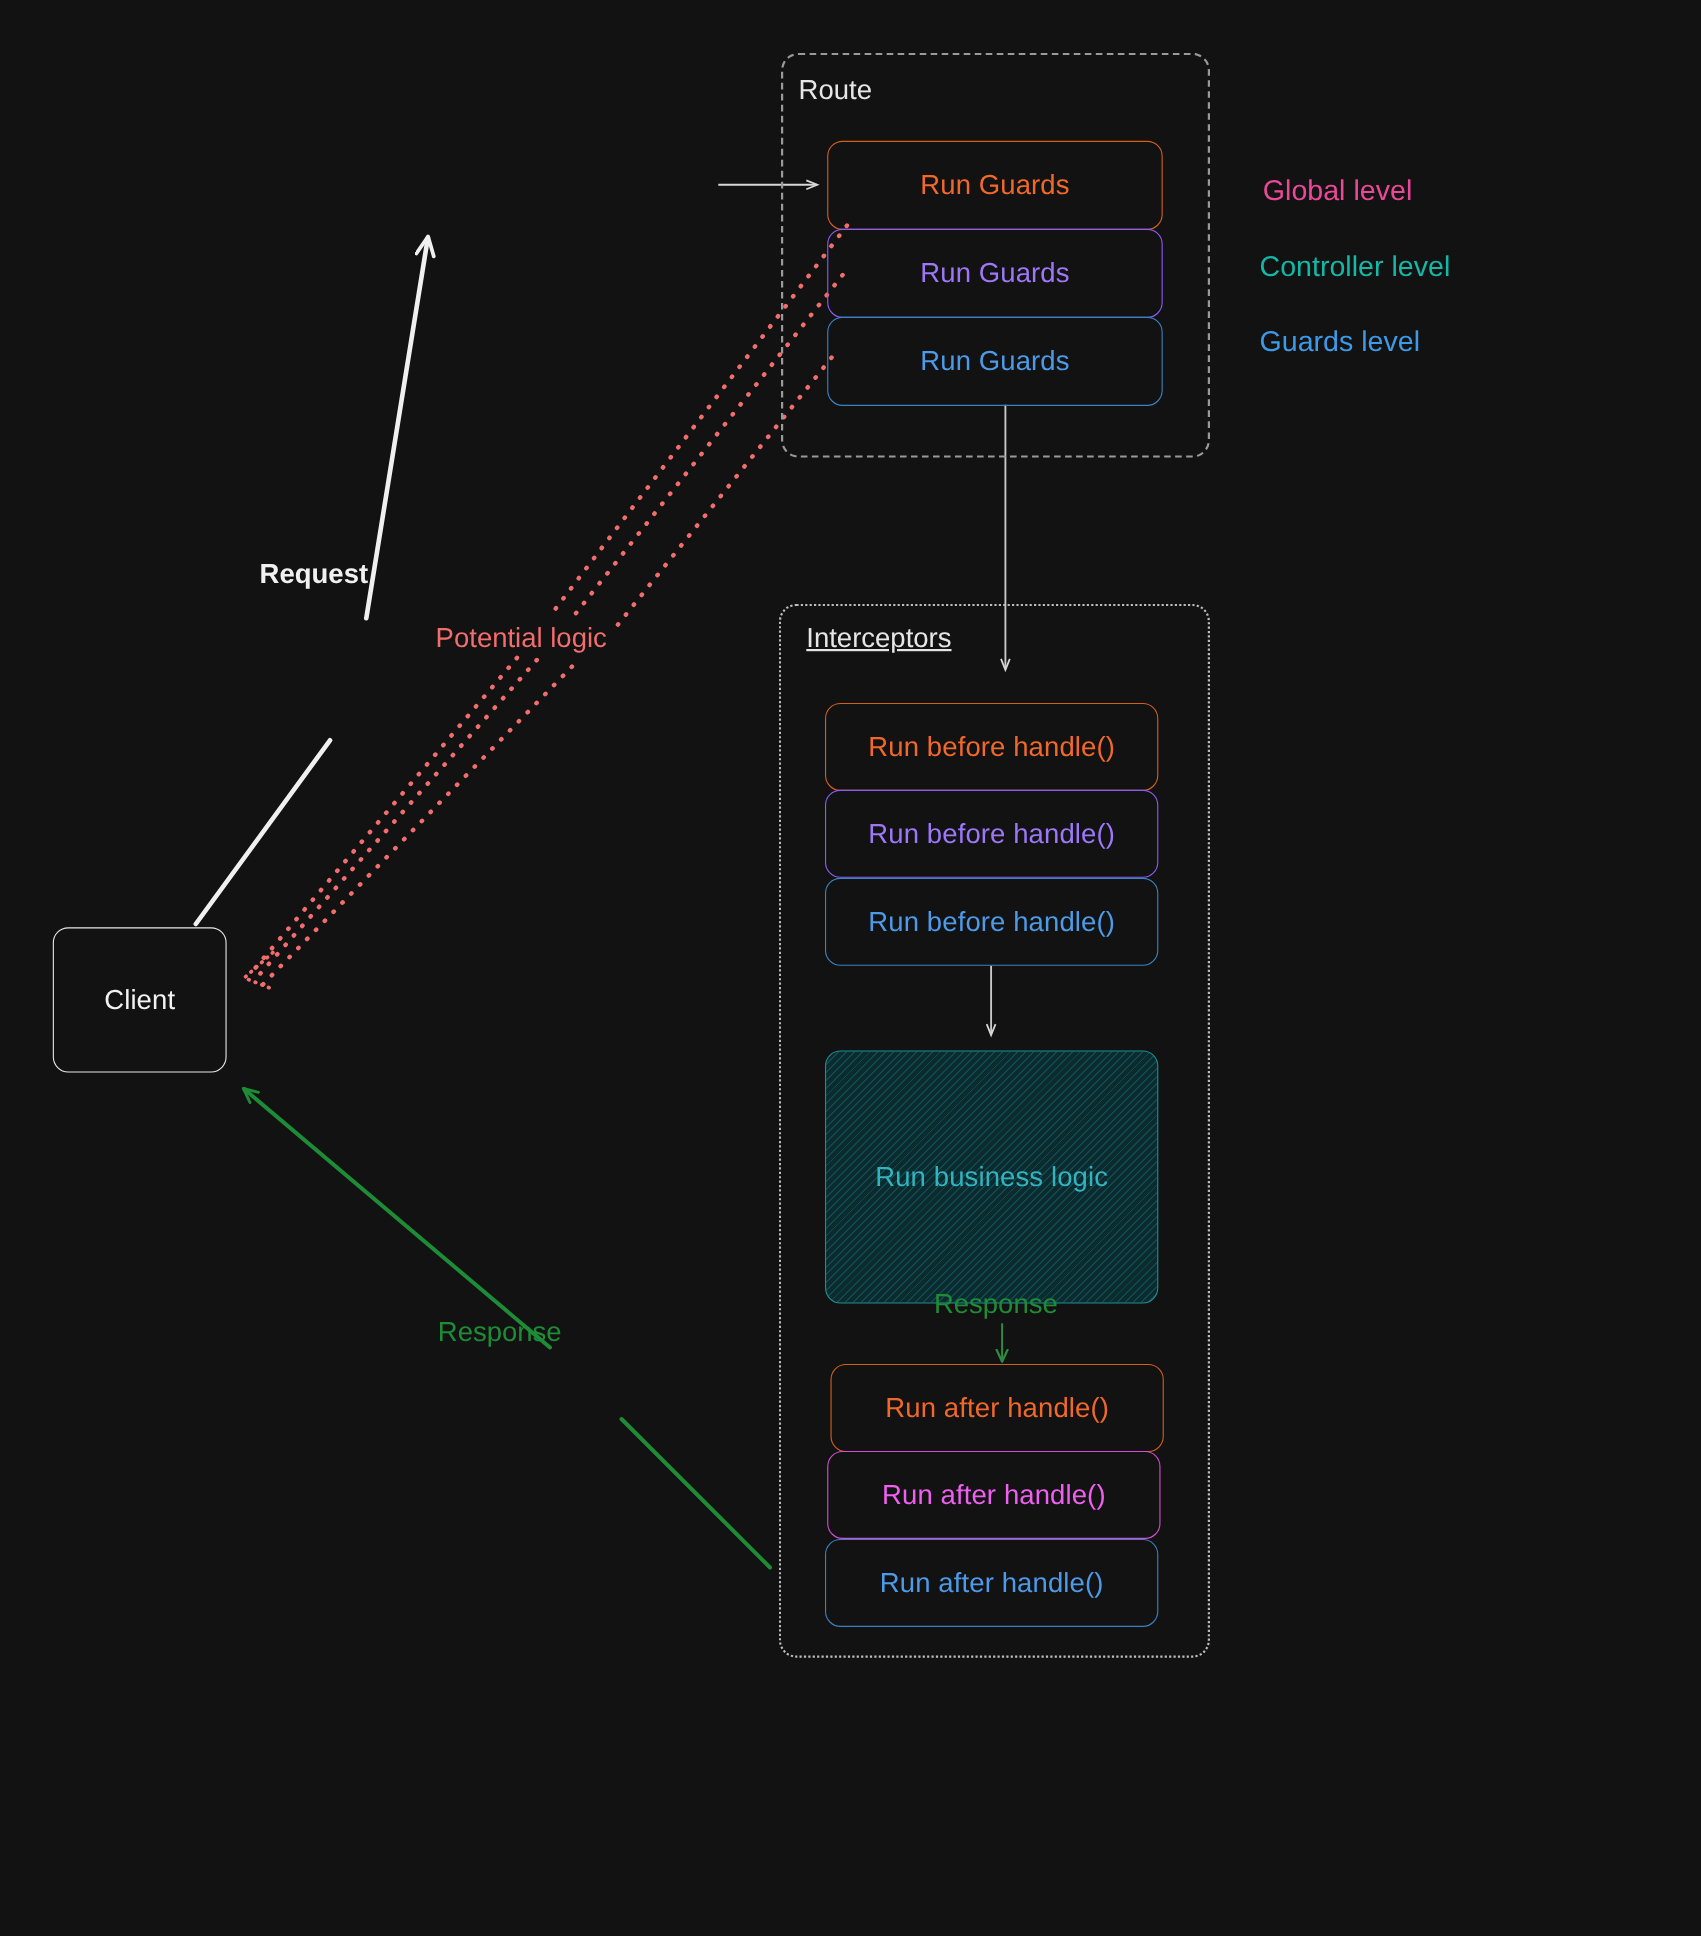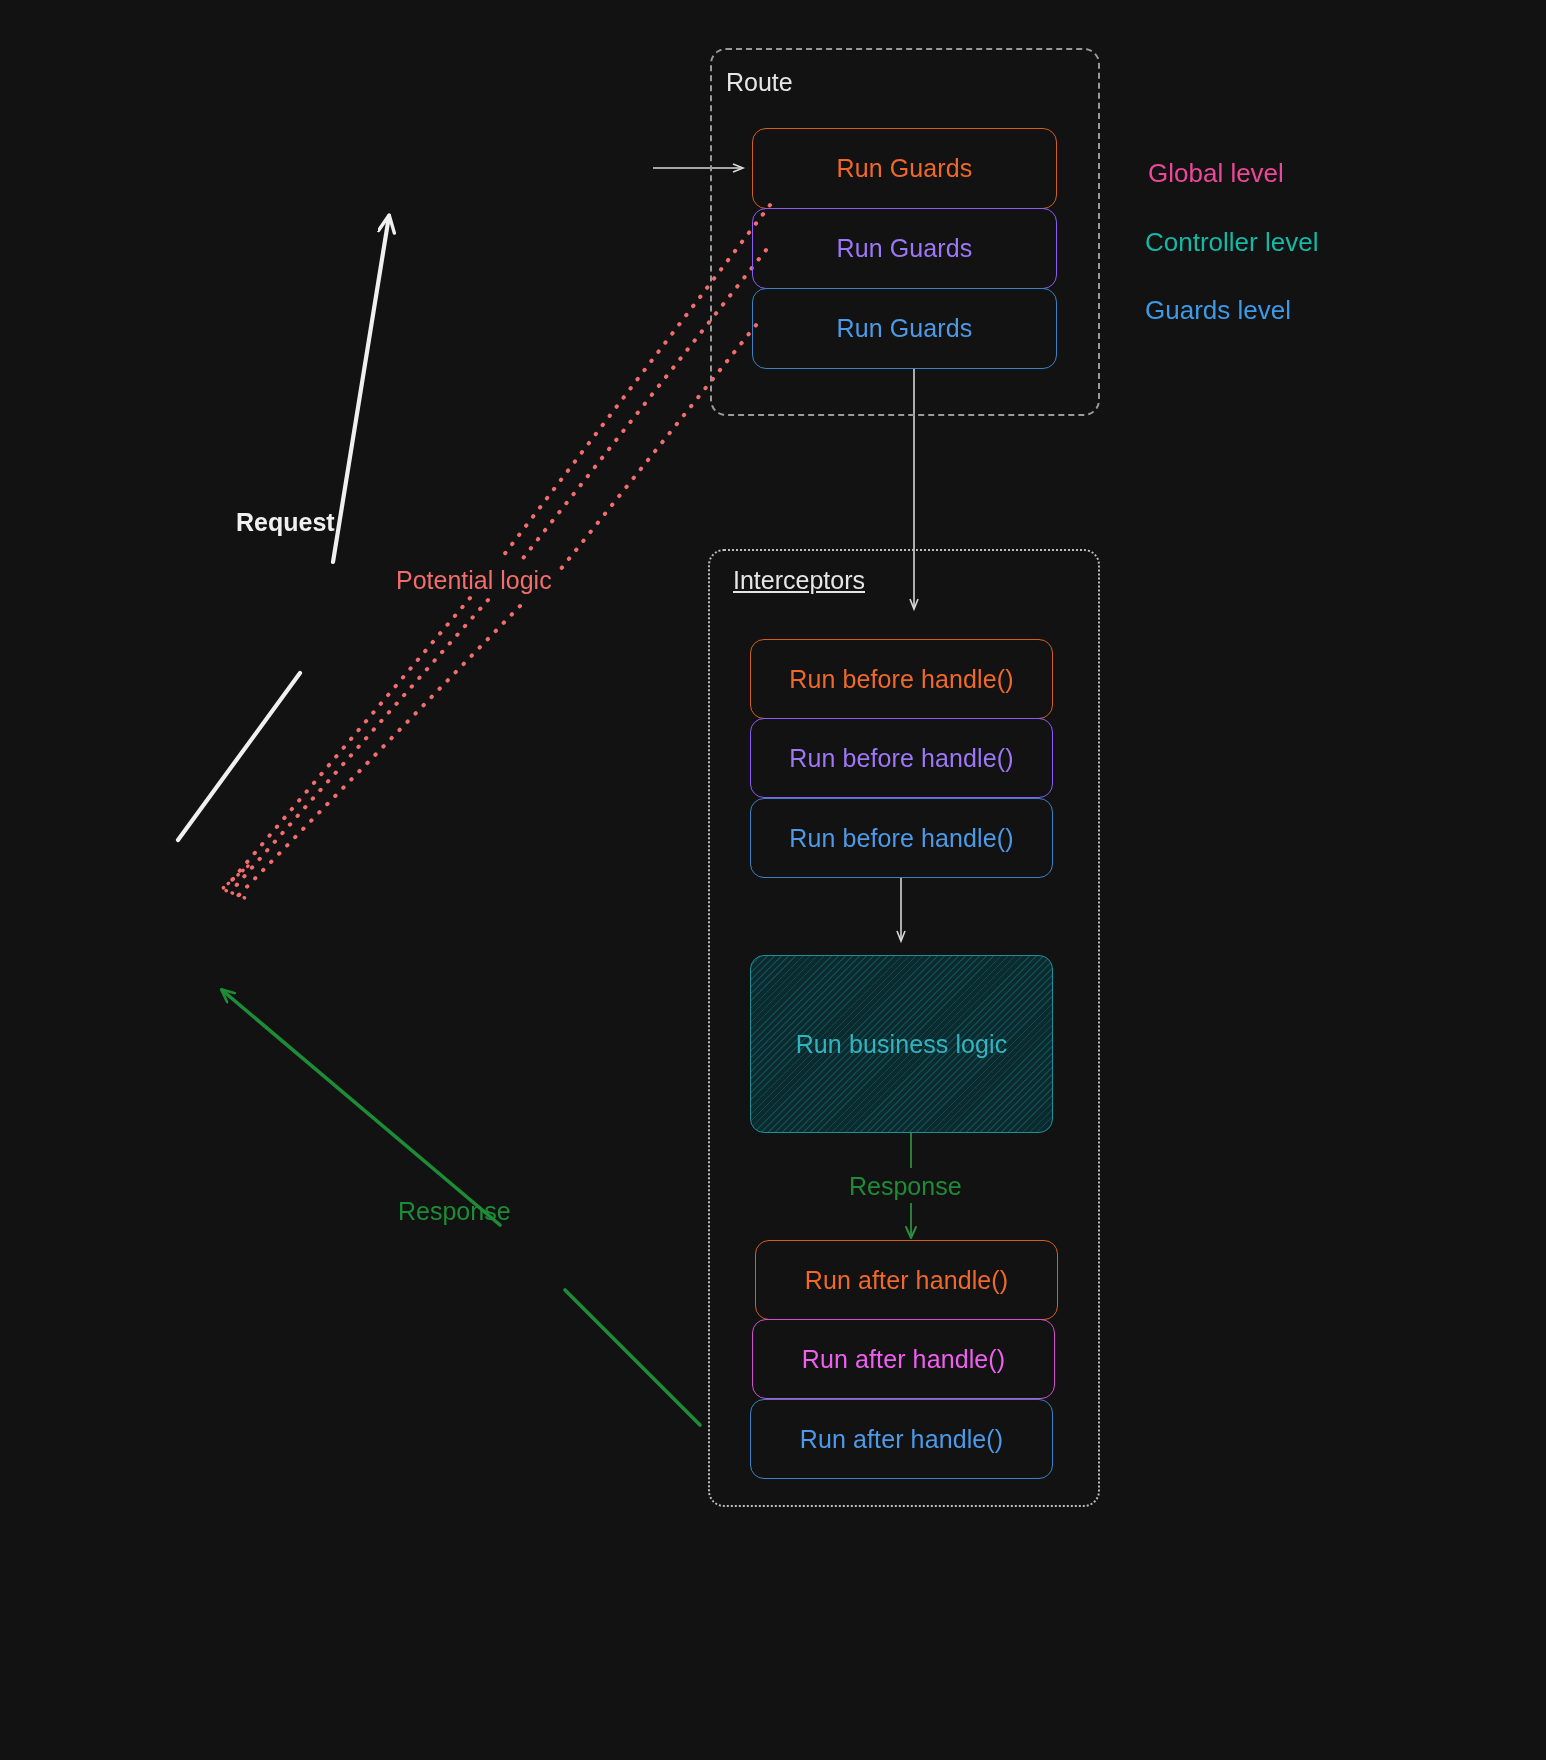--- a/index.html
+++ b/index.html
@@ -160,20 +160,23 @@
       <path d="M500,1225 L222,990" stroke="#1e8c36" stroke-width="3.6" fill="none" stroke-linecap="round" marker-end="url(#ah-green)"></path>
     </g>
   </svg>
 
   <div class="group dashed" style="left:710px; top:48px; width:390px; height:368px;"></div>
   <div class="group-title" style="left:726px; top:68px;">Route</div>
 
   <div class="group dotted" style="left:708px; top:549px; width:392px; height:958px;"></div>
   <div class="group-title" style="left:733px; top:566px;text-decoration:underline;">Interceptors</div>
 
+  <div class="node client" style="left:48px; top:843px; width:158px; height:132px;">
+    <span>Client</span>
+  </div>
 
 
   <div class="node orange" style="left:752px; top:128px; width:305px; height:81px;">
     <span>Run Guards</span>
   </div>
 
   <div class="node purple" style="left:752px; top:208px; width:305px; height:81px;">
     <span>Run Guards</span>
   </div>
 
@@ -186,21 +189,21 @@
   </div>
 
   <div class="node purple" style="left:750px; top:718px; width:303px; height:80px;">
     <span>Run before handle()</span>
   </div>
 
   <div class="node blue" style="left:750px; top:798px; width:303px; height:80px;">
     <span>Run before handle()</span>
   </div>
 
-  <div class="node teal hatched" style="left:750px; top:955px; width:303px; height:178px;">
+  <div class="node teal hatched" style="left:750px; top:955px; width:303px; height:230px;">
     <span>Run business logic</span>
   </div>
 
   <div class="node orange" style="left:755px; top:1240px; width:303px; height:80px;">
     <span>Run after handle()</span>
   </div>
 
   <div class="node magenta" style="left:752px; top:1319px; width:303px; height:80px;">
     <span>Run after handle()</span>
   </div>

